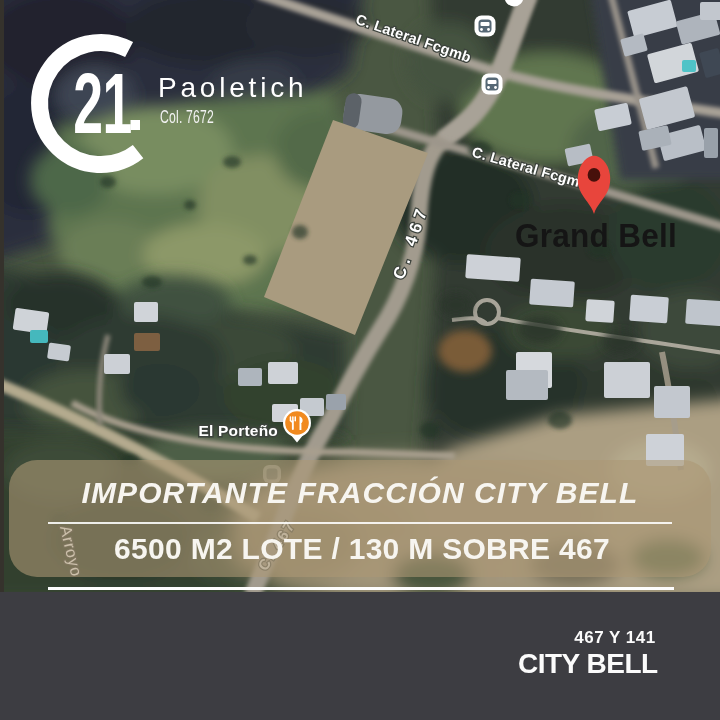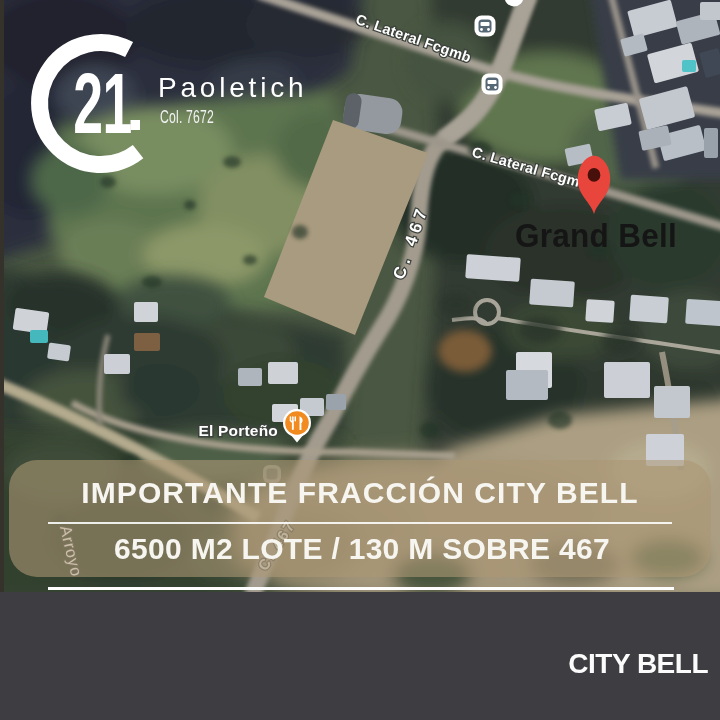--- a/index.html
+++ b/index.html
@@ -1,26 +1,26 @@
 <!DOCTYPE html>
 <html><head>
 <meta charset="utf-8">
 <style>
 html,body{margin:0;padding:0;background:#222;}
 #wrap{position:relative;width:720px;height:720px;overflow:hidden;background:#47553f;font-family:"Liberation Sans",sans-serif;}
 #mapsvg{position:absolute;left:0;top:0;}
 .banner{position:absolute;left:9px;top:460px;width:702px;height:117px;border-radius:28px;background:rgba(172,152,116,0.60);}
-.btitle{position:absolute;left:0;top:476px;width:720px;text-align:center;font-size:30px;font-weight:bold;color:#f7f5f0;letter-spacing:1.1px;line-height:34px;}
+.btitle{position:absolute;left:0;top:476px;width:720px;text-align:center;font-size:30px;font-weight:bold;color:#f7f5f0;letter-spacing:1.1px;line-height:34px;font-style:italic;}
 .bdiv{position:absolute;left:48px;top:522px;width:624px;height:2px;background:rgba(255,255,255,0.88);}
 .bsub{position:absolute;left:2px;top:532px;width:720px;text-align:center;font-size:30px;font-weight:bold;color:#f7f5f0;letter-spacing:0.3px;line-height:34px;}
 .wline{position:absolute;left:48px;top:587px;width:626px;height:3px;background:#fdfdfd;}
 .bbar{position:absolute;left:0;top:592px;width:720px;height:128px;background:#3d3d42;}
 .ideal{position:absolute;left:45px;top:639px;font-size:30px;font-weight:bold;color:#fbfbfb;letter-spacing:0.9px;line-height:30px;}
 .addr1{position:absolute;left:520px;top:629px;width:190px;text-align:center;font-size:17px;font-weight:bold;color:#fbfbfb;letter-spacing:0.5px;line-height:17px;}
-.addr2{position:absolute;left:518px;top:650px;width:190px;text-align:right;font-size:28px;font-weight:bold;color:#fbfbfb;letter-spacing:-0.5px;line-height:28px;}
+.addr2{position:absolute;left:518px;top:650px;width:190px;text-align:left;font-size:28px;font-weight:bold;color:#fbfbfb;letter-spacing:-0.5px;line-height:28px;}
 .lstrip{position:absolute;left:0;top:0;width:4px;height:592px;background:#35322c;}
 </style>
 </head>
 <body>
 <div id="wrap">
 <svg id="mapsvg" width="720" height="720" viewBox="0 0 720 720">
 <defs>
 <filter id="b8" x="-30%" y="-30%" width="160%" height="160%">
           <feGaussianBlur stdDeviation="8"></feGaussianBlur>
         </filter>
@@ -275,17 +275,18 @@
 
 <div class="bdiv"></div>
 
 <div class="bsub">6500 M2 LOTE / 130 M SOBRE 467</div>
 
 <div class="wline"></div>
 
 <div class="bbar"></div>
 
 
+<div class="addr1">467 Y 141</div>
 
 <div class="addr2">CITY BELL</div>
 
 <div class="lstrip"></div>
 </div>
 
 </body></html>

